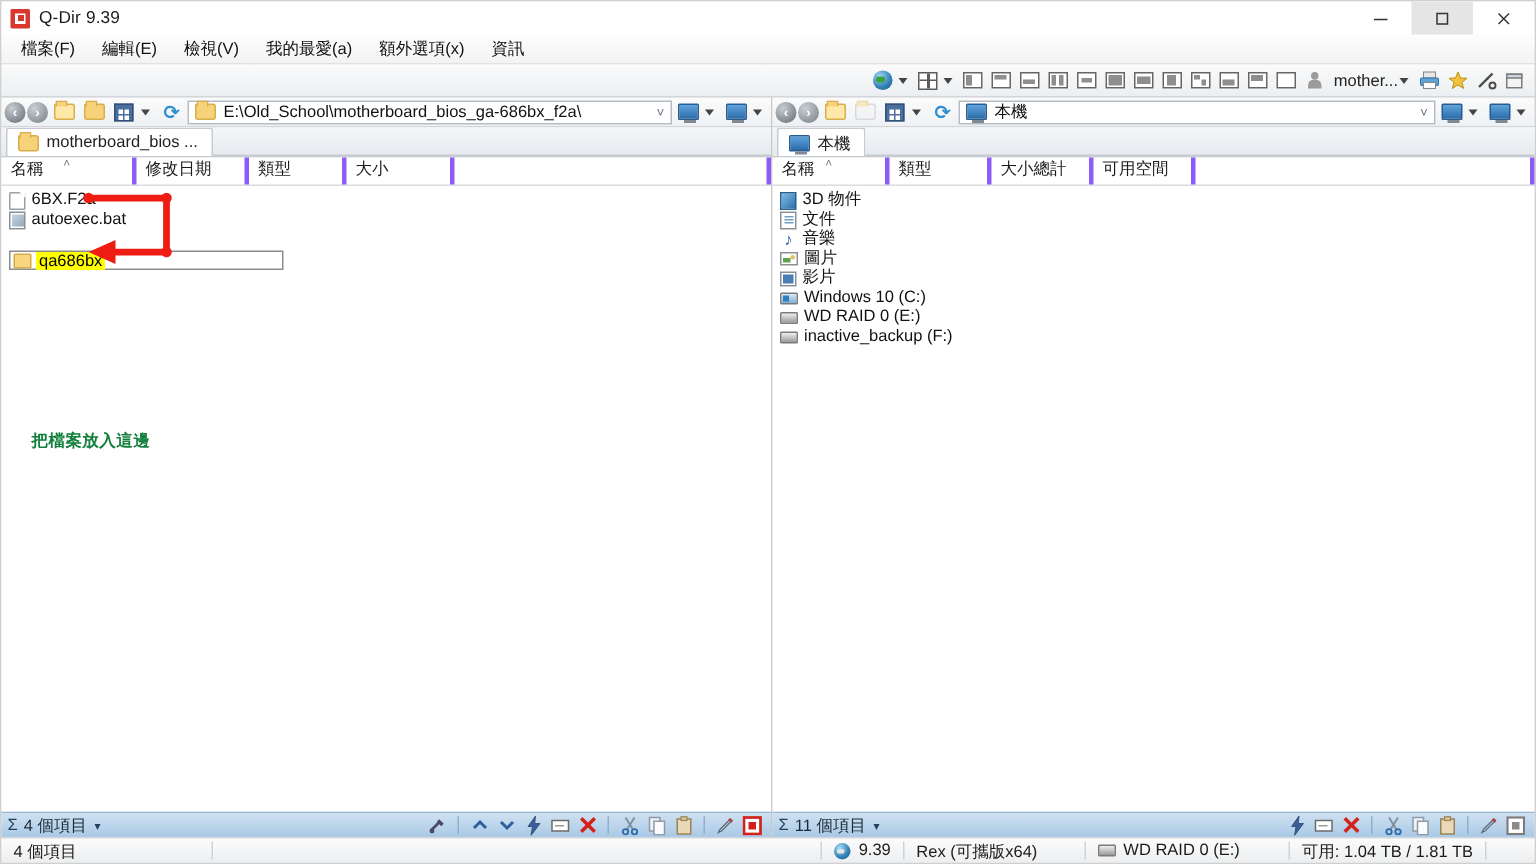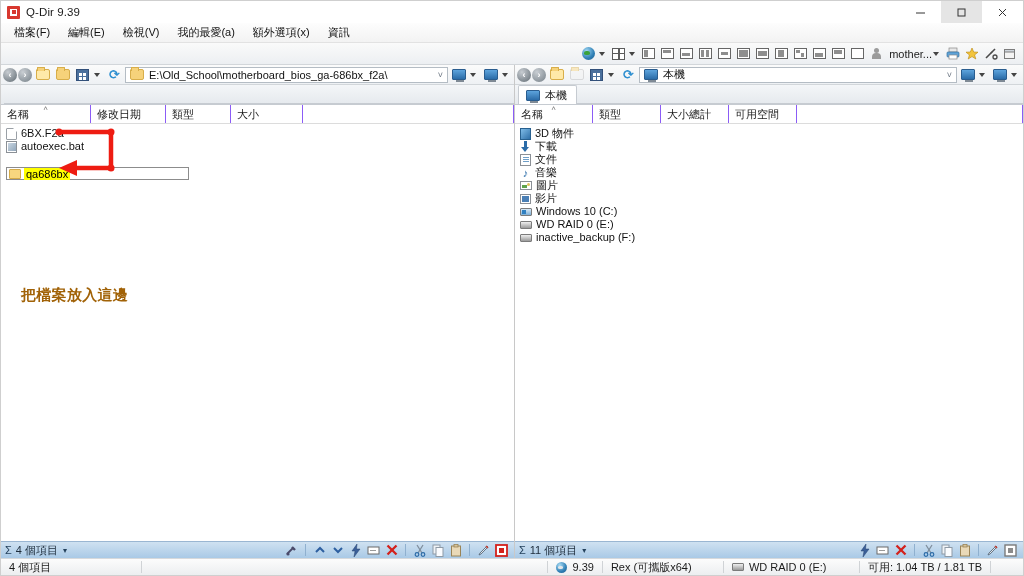--- a/index.html
+++ b/index.html
@@ -169,23 +169,23 @@
   .tab-filler { flex:1; border-bottom:1px solid #c6cbd1; height:19px; background:linear-gradient(to bottom,#f4f6f8,#e6eaee); }
 
   
   .colheaders {
     height: 19px; min-height:19px;
     display:flex; align-items:stretch;
     background: #ffffff;
     border-bottom: 1px solid #dcdcdc;
   }
   .colheaders .ch {
-    display:flex; align-items:center;
+    display:flex; align-items:flex-start;
     padding: 0 6px; font-size: 11px; color:#1b1b1b;
-    border-right: 1px solid #8b5cf6;
+    border-right: 3px solid #8b5cf6;
     position: relative;
     white-space: nowrap;
   }
   .sortmark { position:absolute; left:50%; top:-1px; transform:translateX(-50%); font-size:8px; color:#7a7a7a; }
 
   
   .listarea { flex:1; background:#fff; overflow:hidden; position:relative; padding-top:3px; }
   .row {
     height: 13px; display:flex; align-items:center; gap:4px;
     padding-left: 5px; font-size: 11px; color:#111; white-space:nowrap;
@@ -228,21 +228,21 @@
   .edit-row .hl {
     background:#ffff00; font-size:11px; color:#000; padding:0 2px; line-height:12px;
   }
 
   
   .anno { position:absolute; left:0; top:0; width:100%; height:100%; pointer-events:none; }
   .anno-label {
     position:absolute; left:12px; top:160px;
     background:#ffffff; border:1px solid #ffffff; border-radius:7px;
     padding: 1px 7px;
-    color:#a16207; font-size:15px; font-weight:bold;
+    color:#15803d; font-size:11px; font-weight:bold;
     box-shadow: 0 0 0 1px #ffffff;
     letter-spacing:.3px;
   }
 
   
   .panestatus {
     height: 17px; min-height:17px;
     background: linear-gradient(to bottom,#cfe1f1,#a9c9e6);
     border-top: 1px solid #9ab6d2;
     display:flex; align-items:center; padding:0 4px;
@@ -453,20 +453,24 @@
             <span class="monitor-ic"></span>
           </span>
         <span class="caret"></span>
         <span class="tb-btn">
             <span class="monitor-ic"></span>
           </span>
         <span class="caret"></span>
       </div>
 
       <div class="tabstrip">
+        <div class="tab">
+          <span class="folder-ic"></span>
+          <span class="lbl">motherboard_bios ...</span>
+        </div>
         <div class="tab-filler"></div>
       </div>
 
       <div class="colheaders">
         <div class="ch" style="width:90px">
           <span>名稱</span>
           <span class="sortmark">˄</span>
         </div>
         <div class="ch" style="width:75px">修改日期</div>
         <div class="ch" style="width:65px">類型</div>
@@ -637,24 +641,20 @@
         <div class="ch" style="width:68px">類型</div>
         <div class="ch" style="width:68px">大小總計</div>
         <div class="ch" style="width:68px">可用空間</div>
         <div class="ch" style="flex:1"></div>
       </div>
 
       <div class="listarea">
         <div class="row">
           <span class="ic ic-3d"></span>
           <span class="nm">3D 物件</span>
-        </div>
-        <div class="row">
-          <span class="ic arrow-dl"></span>
-          <span class="nm">下載</span>
         </div>
         <div class="row">
           <span class="ic ic-doc"></span>
           <span class="nm">文件</span>
         </div>
         <div class="row">
           <span class="ic note-ic">♪</span>
           <span class="nm">音樂</span>
         </div>
         <div class="row">

